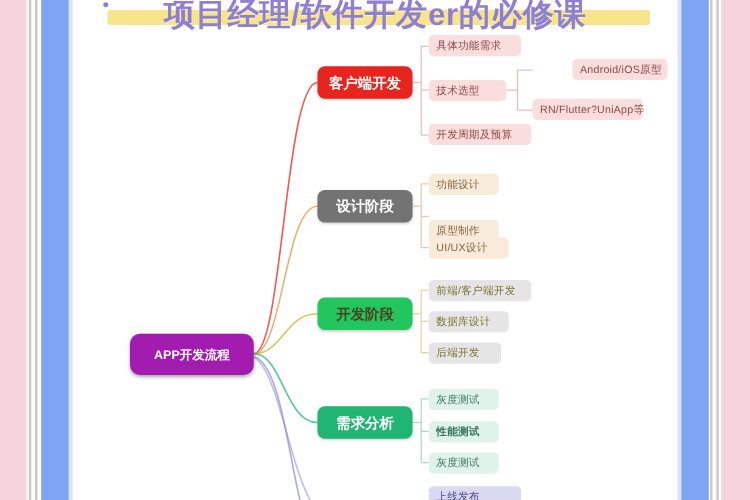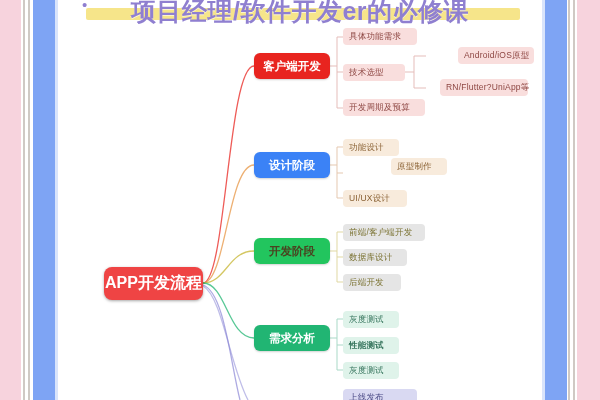--- a/index.html
+++ b/index.html
@@ -54,56 +54,56 @@
   }
 
   
   .links{position:absolute;left:0;top:0;width:484px;height:400px;}
 
   
   .node{position:absolute;box-sizing:border-box;white-space:nowrap;}
 
   .root{
     left:46px;top:267px;width:99px;height:33px;
-    background:#ef4444;border-radius:8px;
-    color:#ffffff;font-size:16px;font-weight:bold;
+    background:#a21caf;border-radius:8px;
+    color:#ffffff;font-size:10px;font-weight:bold;
     display:flex;align-items:center;justify-content:center;
     box-shadow:0 1px 3px rgba(0,0,0,.35);
   }
 
   .branch{
     width:76px;height:26px;border-radius:6px;
     color:#ffffff;font-size:11.5px;font-weight:bold;
     display:flex;align-items:center;justify-content:center;
     box-shadow:0 1px 2px rgba(0,0,0,.18);
   }
   .b1{left:196px;top:53px;background:#e8241f;}
-  .b2{left:196px;top:152px;background:#3b82f6;}
+  .b2{left:196px;top:152px;background:#737373;}
   .b3{left:196px;top:238px;background:#22c55e;color:#4a4320;}
   .b4{left:196px;top:325px;background:#21b573;}
 
   .leaf{
     height:17px;border-radius:4px;
     font-size:8.5px;display:flex;align-items:center;
     padding:0 6px;letter-spacing:.2px;
   }
   .leaf-red{background:#f9dedd;color:#8e4743;}
   .leaf-org{background:#f8ebdc;color:#8a6235;}
   .leaf-yel{background:#e5e5e5;color:#7b7333;}
   .leaf-grn{background:#dff3ea;color:#35745c;}
   .leaf-pur{background:#d9d9f2;color:#4b4a86;}
 
   .l1a{left:285px;top:28px;width:74px;}
   .l1b{left:285px;top:64px;width:62px;}
   .l1c{left:285px;top:99px;width:82px;}
   .l1b1{left:368px;top:47px;width:76px;margin-left:32px;}
-  .l1b2{left:368px;top:79px;width:88px;margin-left:14px;}
+  .l1b2{left:368px;top:79px;width:88px;}
 
   .l2a{left:285px;top:139px;width:56px;}
-  .l2b{left:285px;top:158px;width:56px;margin-left:48px;}
+  .l2b{left:285px;top:176px;width:56px;}
   .l2c{left:285px;top:190px;width:64px;}
 
   .l3a{left:285px;top:224px;width:82px;}
   .l3b{left:285px;top:249px;width:64px;}
   .l3c{left:285px;top:274px;width:58px;}
 
   .l4a{left:285px;top:311px;width:56px;}
   .l4b{left:285px;top:337px;width:56px;font-weight:bold;}
   .l4c{left:285px;top:362px;width:56px;}
 

